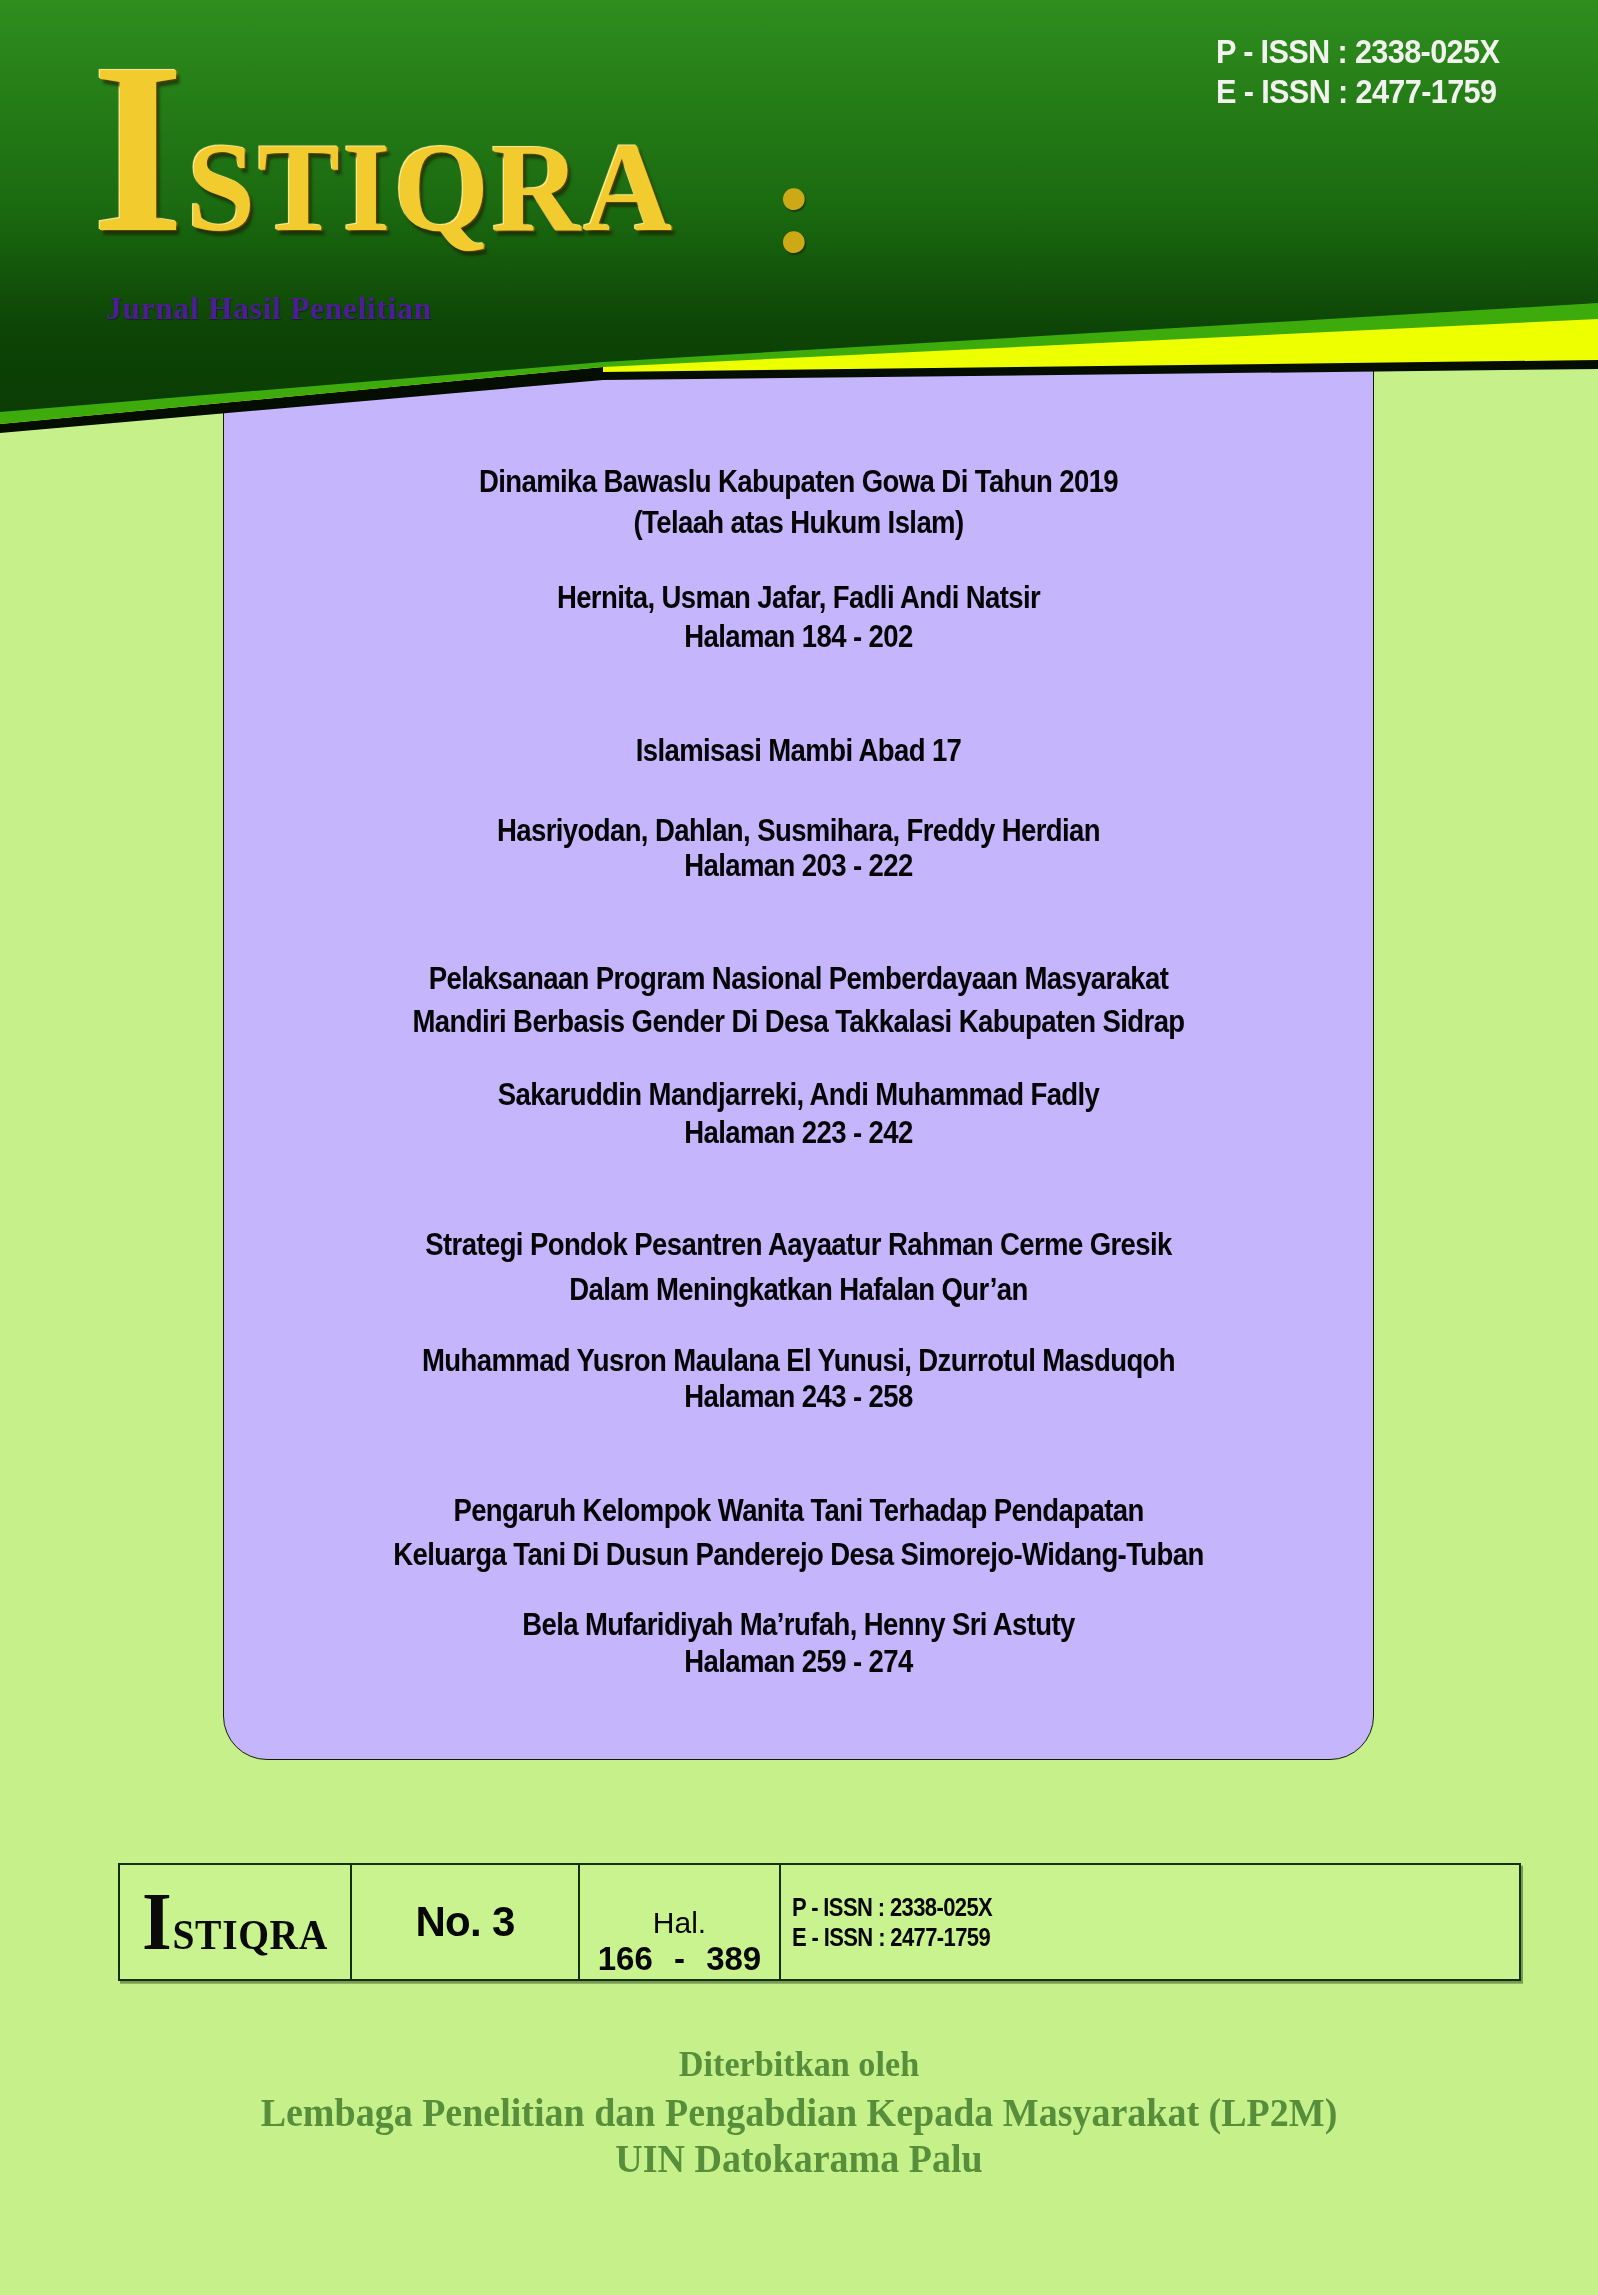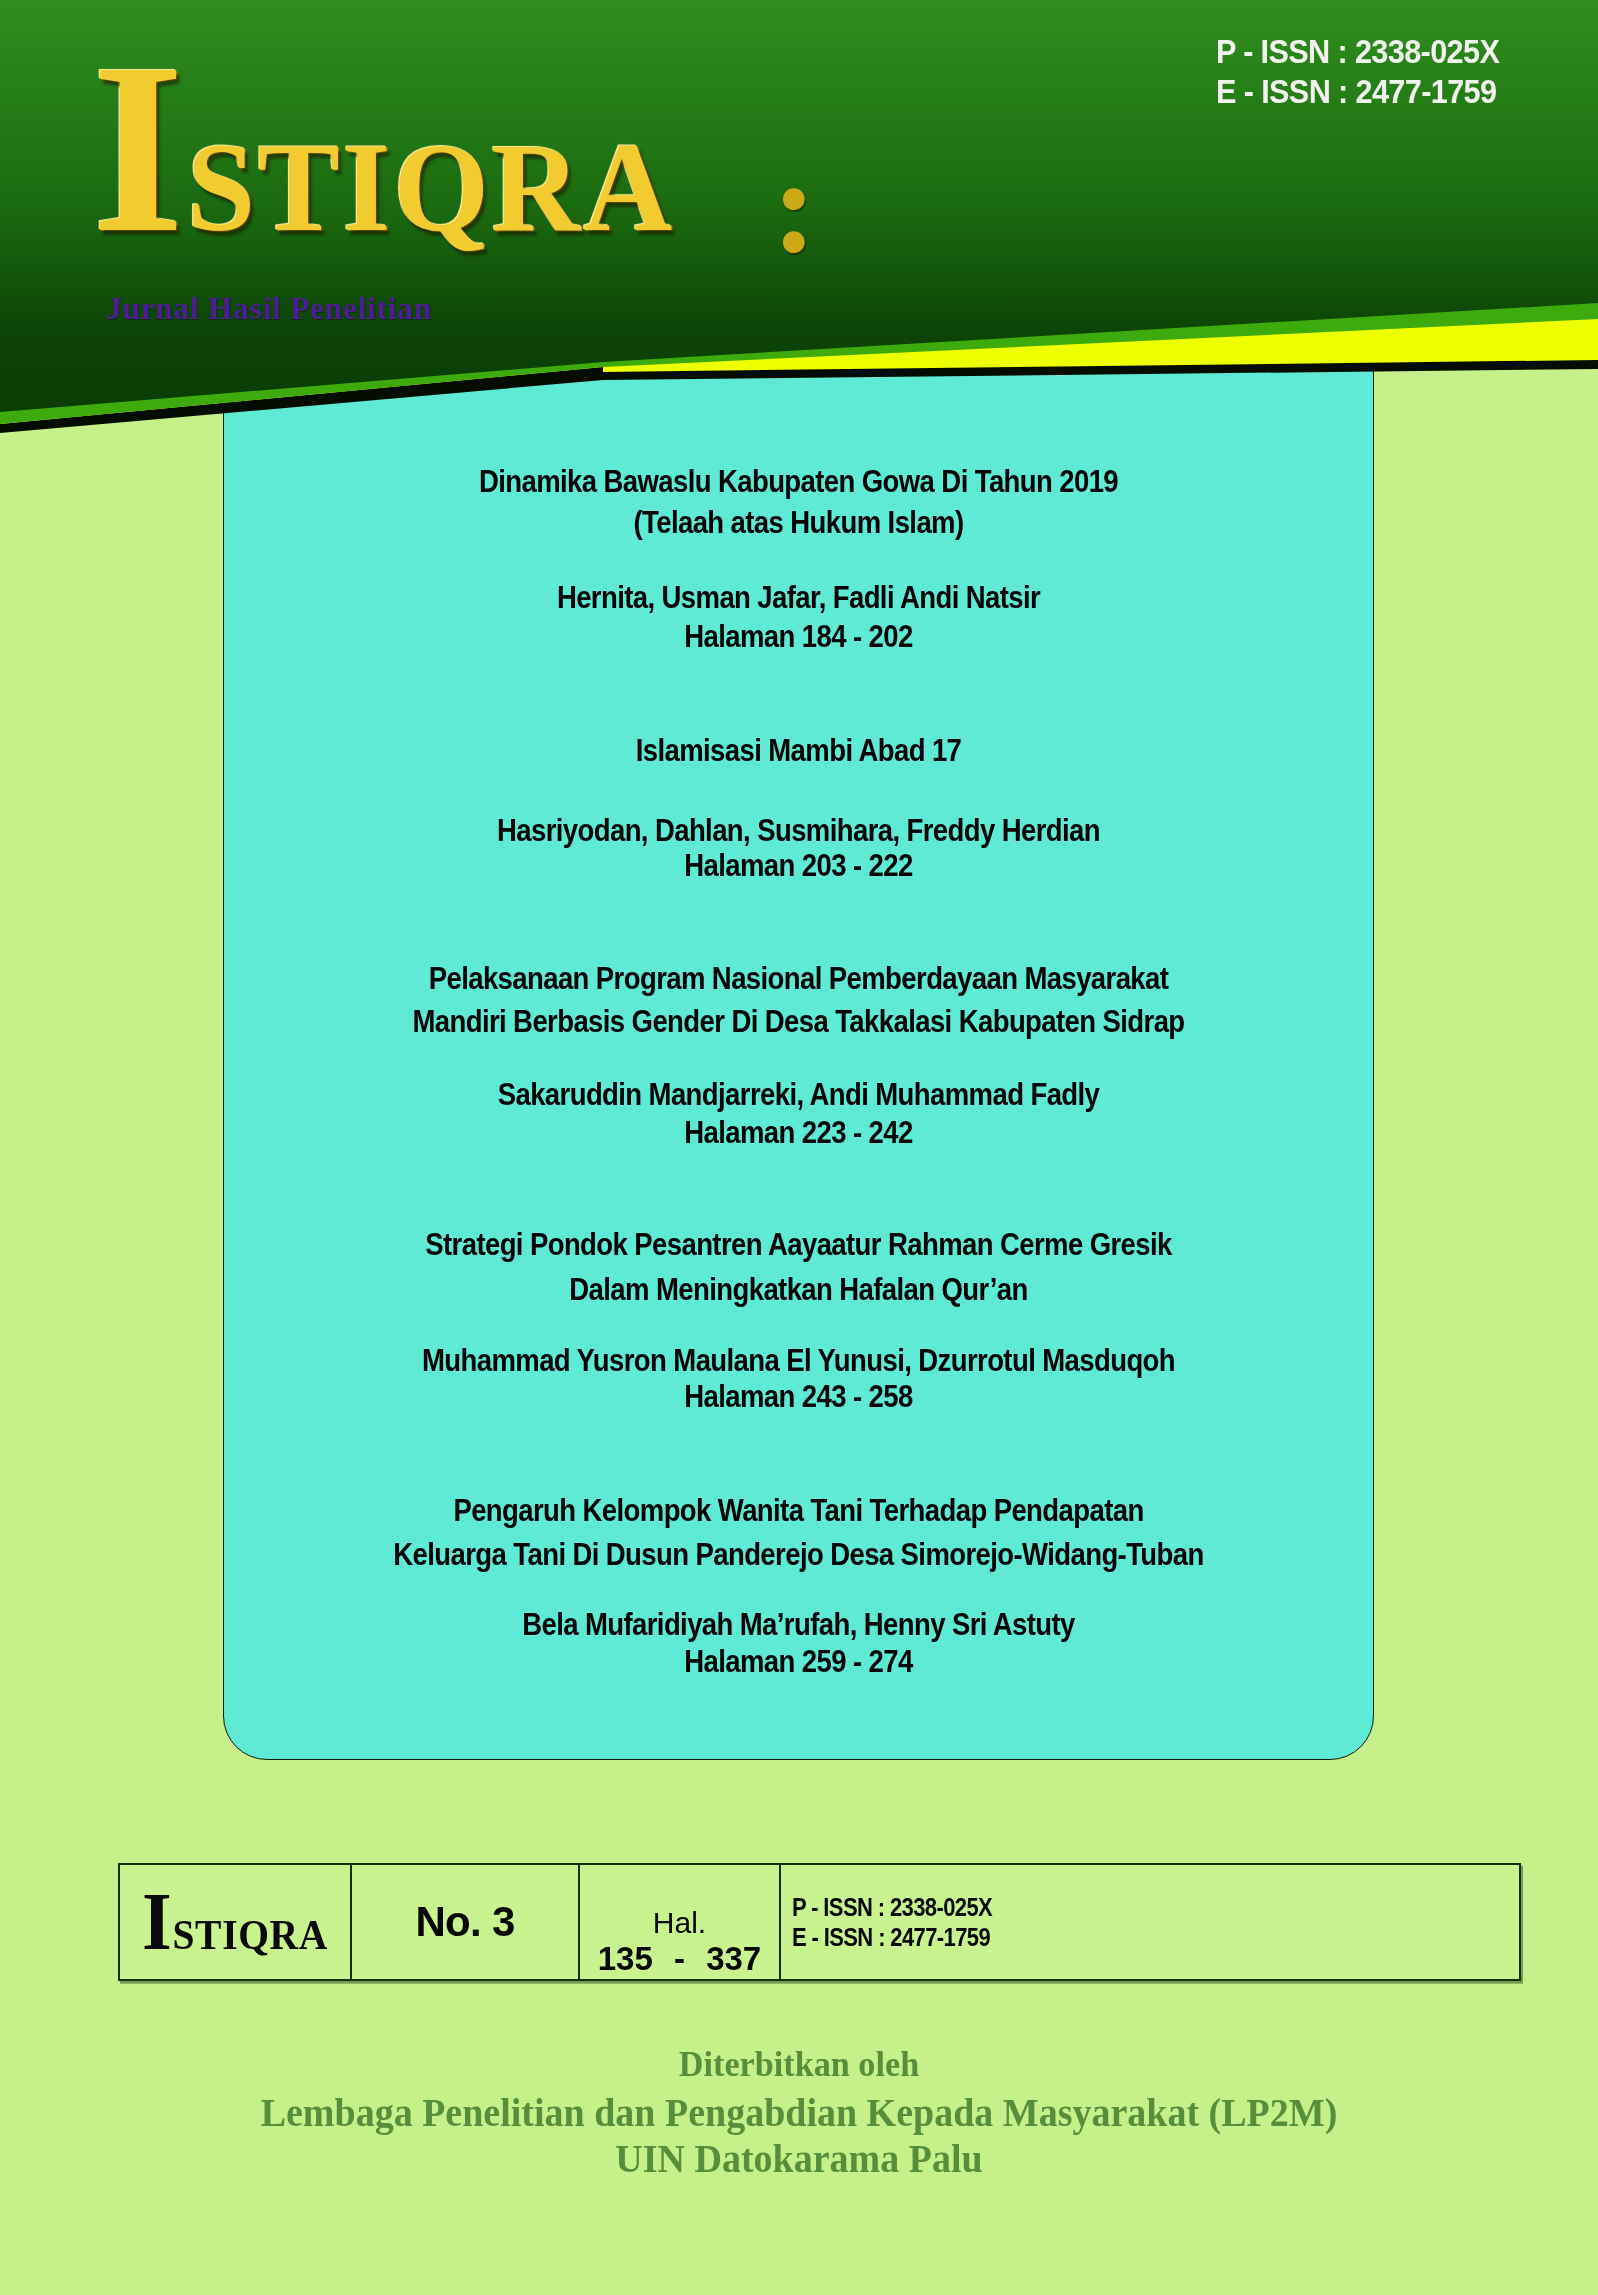--- a/index.html
+++ b/index.html
@@ -50,21 +50,21 @@
     letter-spacing:0.7px;text-shadow:0.7px 1.3px 1.3px rgba(0,0,0,.4);
   }
   .issn-top{
     position:absolute;left:1216px;top:32px;z-index:6;color:#f2f2ee;
     font-weight:bold;font-size:33px;line-height:40px;letter-spacing:-0.7px;
     transform:scaleX(.93);transform-origin:0 0;white-space:nowrap;
   }
   
   .panel{
     position:absolute;z-index:1;left:223px;top:365px;width:1149px;height:1393px;
-    background:#5eead4;border:1.3px solid #101d05;border-radius:0 0 44px 44px;
+    background:#c4b5fd;border:1.3px solid #101d05;border-radius:0 0 44px 44px;
   }
   .toc-line{
     position:absolute;left:0;width:100%;text-align:center;white-space:nowrap;
     font-weight:bold;font-size:32px;line-height:38px;color:#050505;letter-spacing:-0.7px;
     transform:scaleX(.86);
   }
   
   .issue-bar{
     position:absolute;z-index:1;left:118px;top:1863px;width:1399px;height:114px;
     display:grid;grid-template-columns:230px 228px 201px 268px 228px auto;
@@ -138,21 +138,21 @@
 
 <div class="issue-bar">
   <div class="cell">
     <div class="logotype logo-bar">ISTIQRA</div>
   </div>
   <div class="cell">
     <div class="vol-num">No. 3</div>
   </div>
   <div class="cell">
     <div class="hal-label">Hal.</div>
-    <div class="hal-range">135 - 337</div>
+    <div class="hal-range">166 - 389</div>
   </div>
   <div class="cell issn-cell">
     <div class="issn-line">P - ISSN : 2338-025X</div>
     <div class="issn-line">E - ISSN : 2477-1759</div>
   </div>
 </div>
 
 <div class="footer-line f1">Diterbitkan oleh</div>
 <div class="footer-line f2">Lembaga Penelitian dan Pengabdian Kepada Masyarakat (LP2M)</div>
 <div class="footer-line f3">UIN Datokarama Palu</div>

